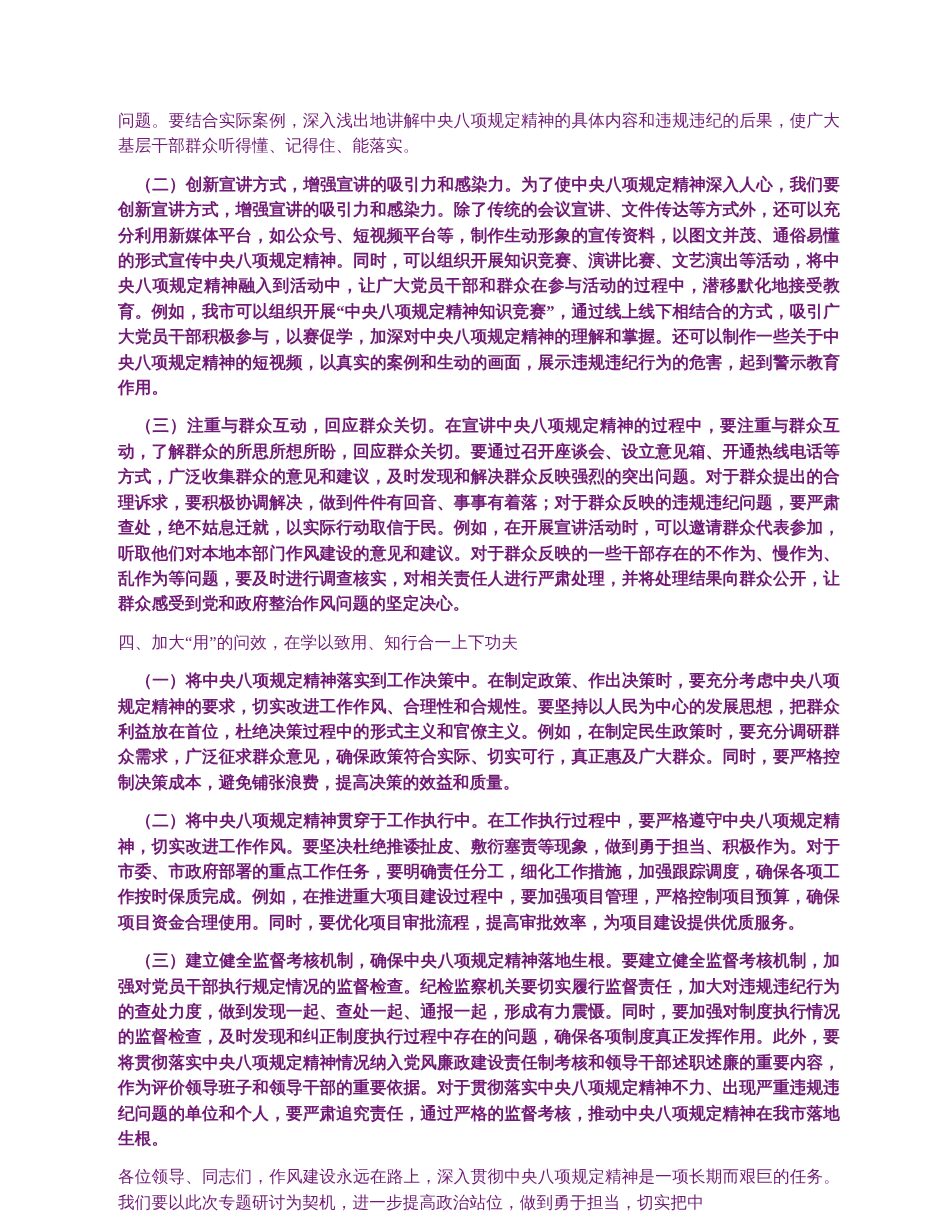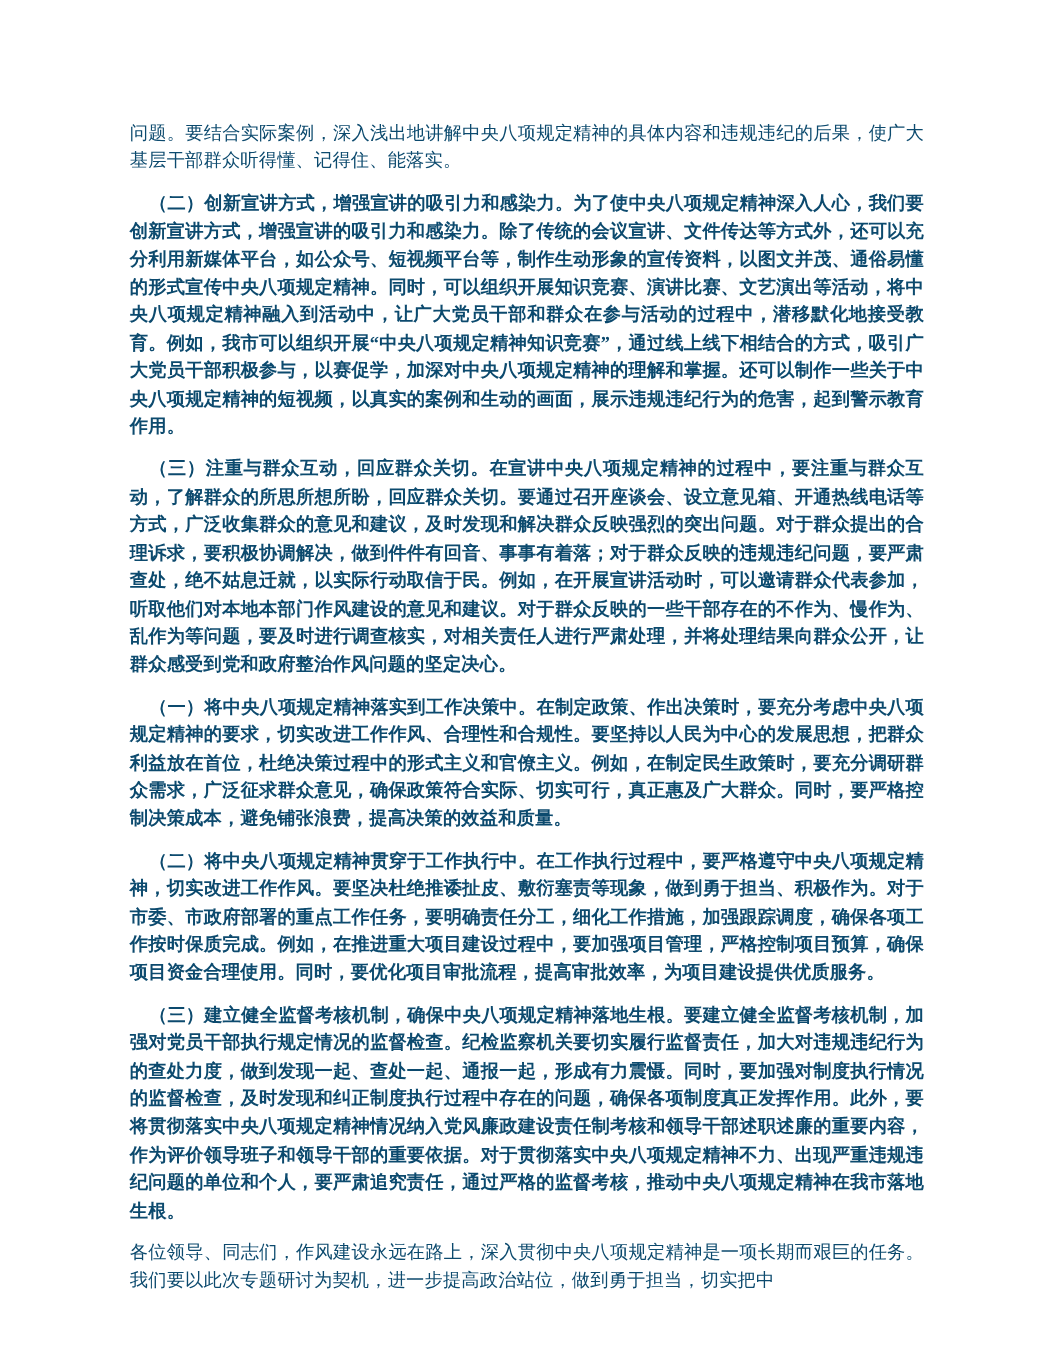--- a/index.html
+++ b/index.html
@@ -28,21 +28,21 @@
     width: 722px;
   }
   p.para {
     margin: 0 0 13px 0;
     font-size: 16.6px;
     line-height: 25.4px;
     text-align: justify;
     text-justify: inter-ideograph;
     letter-spacing: 0.15px;
     word-break: break-all;
-    color: #0c4a6e;
+    color: #701a75;
   }
   p.indent {
     text-indent: 1.05em;
     font-weight: bold;
   }
   p.heading {
     text-indent: 0;
   }
   p.last {
     margin-bottom: 0;
@@ -53,20 +53,21 @@
 
 <div id="page">
   <div id="doc-body">
 
     <p class="para">问题。要结合实际案例，深入浅出地讲解中央八项规定精神的具体内容和违规违纪的后果，使广大基层干部群众听得懂、记得住、能落实。</p>
 
     <p class="para indent">（二）创新宣讲方式，增强宣讲的吸引力和感染力。为了使中央八项规定精神深入人心，我们要创新宣讲方式，增强宣讲的吸引力和感染力。除了传统的会议宣讲、文件传达等方式外，还可以充分利用新媒体平台，如公众号、短视频平台等，制作生动形象的宣传资料，以图文并茂、通俗易懂的形式宣传中央八项规定精神。同时，可以组织开展知识竞赛、演讲比赛、文艺演出等活动，将中央八项规定精神融入到活动中，让广大党员干部和群众在参与活动的过程中，潜移默化地接受教育。例如，我市可以组织开展“中央八项规定精神知识竞赛”，通过线上线下相结合的方式，吸引广大党员干部积极参与，以赛促学，加深对中央八项规定精神的理解和掌握。还可以制作一些关于中央八项规定精神的短视频，以真实的案例和生动的画面，展示违规违纪行为的危害，起到警示教育作用。</p>
 
     <p class="para indent">（三）注重与群众互动，回应群众关切。在宣讲中央八项规定精神的过程中，要注重与群众互动，了解群众的所思所想所盼，回应群众关切。要通过召开座谈会、设立意见箱、开通热线电话等方式，广泛收集群众的意见和建议，及时发现和解决群众反映强烈的突出问题。对于群众提出的合理诉求，要积极协调解决，做到件件有回音、事事有着落；对于群众反映的违规违纪问题，要严肃查处，绝不姑息迁就，以实际行动取信于民。例如，在开展宣讲活动时，可以邀请群众代表参加，听取他们对本地本部门作风建设的意见和建议。对于群众反映的一些干部存在的不作为、慢作为、乱作为等问题，要及时进行调查核实，对相关责任人进行严肃处理，并将处理结果向群众公开，让群众感受到党和政府整治作风问题的坚定决心。</p>
 
+    <p class="para heading">四、加大“用”的问效，在学以致用、知行合一上下功夫</p>
 
     <p class="para indent">（一）将中央八项规定精神落实到工作决策中。在制定政策、作出决策时，要充分考虑中央八项规定精神的要求，切实改进工作作风、合理性和合规性。要坚持以人民为中心的发展思想，把群众利益放在首位，杜绝决策过程中的形式主义和官僚主义。例如，在制定民生政策时，要充分调研群众需求，广泛征求群众意见，确保政策符合实际、切实可行，真正惠及广大群众。同时，要严格控制决策成本，避免铺张浪费，提高决策的效益和质量。</p>
 
     <p class="para indent">（二）将中央八项规定精神贯穿于工作执行中。在工作执行过程中，要严格遵守中央八项规定精神，切实改进工作作风。要坚决杜绝推诿扯皮、敷衍塞责等现象，做到勇于担当、积极作为。对于市委、市政府部署的重点工作任务，要明确责任分工，细化工作措施，加强跟踪调度，确保各项工作按时保质完成。例如，在推进重大项目建设过程中，要加强项目管理，严格控制项目预算，确保项目资金合理使用。同时，要优化项目审批流程，提高审批效率，为项目建设提供优质服务。</p>
 
     <p class="para indent">（三）建立健全监督考核机制，确保中央八项规定精神落地生根。要建立健全监督考核机制，加强对党员干部执行规定情况的监督检查。纪检监察机关要切实履行监督责任，加大对违规违纪行为的查处力度，做到发现一起、查处一起、通报一起，形成有力震慑。同时，要加强对制度执行情况的监督检查，及时发现和纠正制度执行过程中存在的问题，确保各项制度真正发挥作用。此外，要将贯彻落实中央八项规定精神情况纳入党风廉政建设责任制考核和领导干部述职述廉的重要内容，作为评价领导班子和领导干部的重要依据。对于贯彻落实中央八项规定精神不力、出现严重违规违纪问题的单位和个人，要严肃追究责任，通过严格的监督考核，推动中央八项规定精神在我市落地生根。</p>
 
     <p class="para last">各位领导、同志们，作风建设永远在路上，深入贯彻中央八项规定精神是一项长期而艰巨的任务。我们要以此次专题研讨为契机，进一步提高政治站位，做到勇于担当，切实把中</p>
 
   </div>

